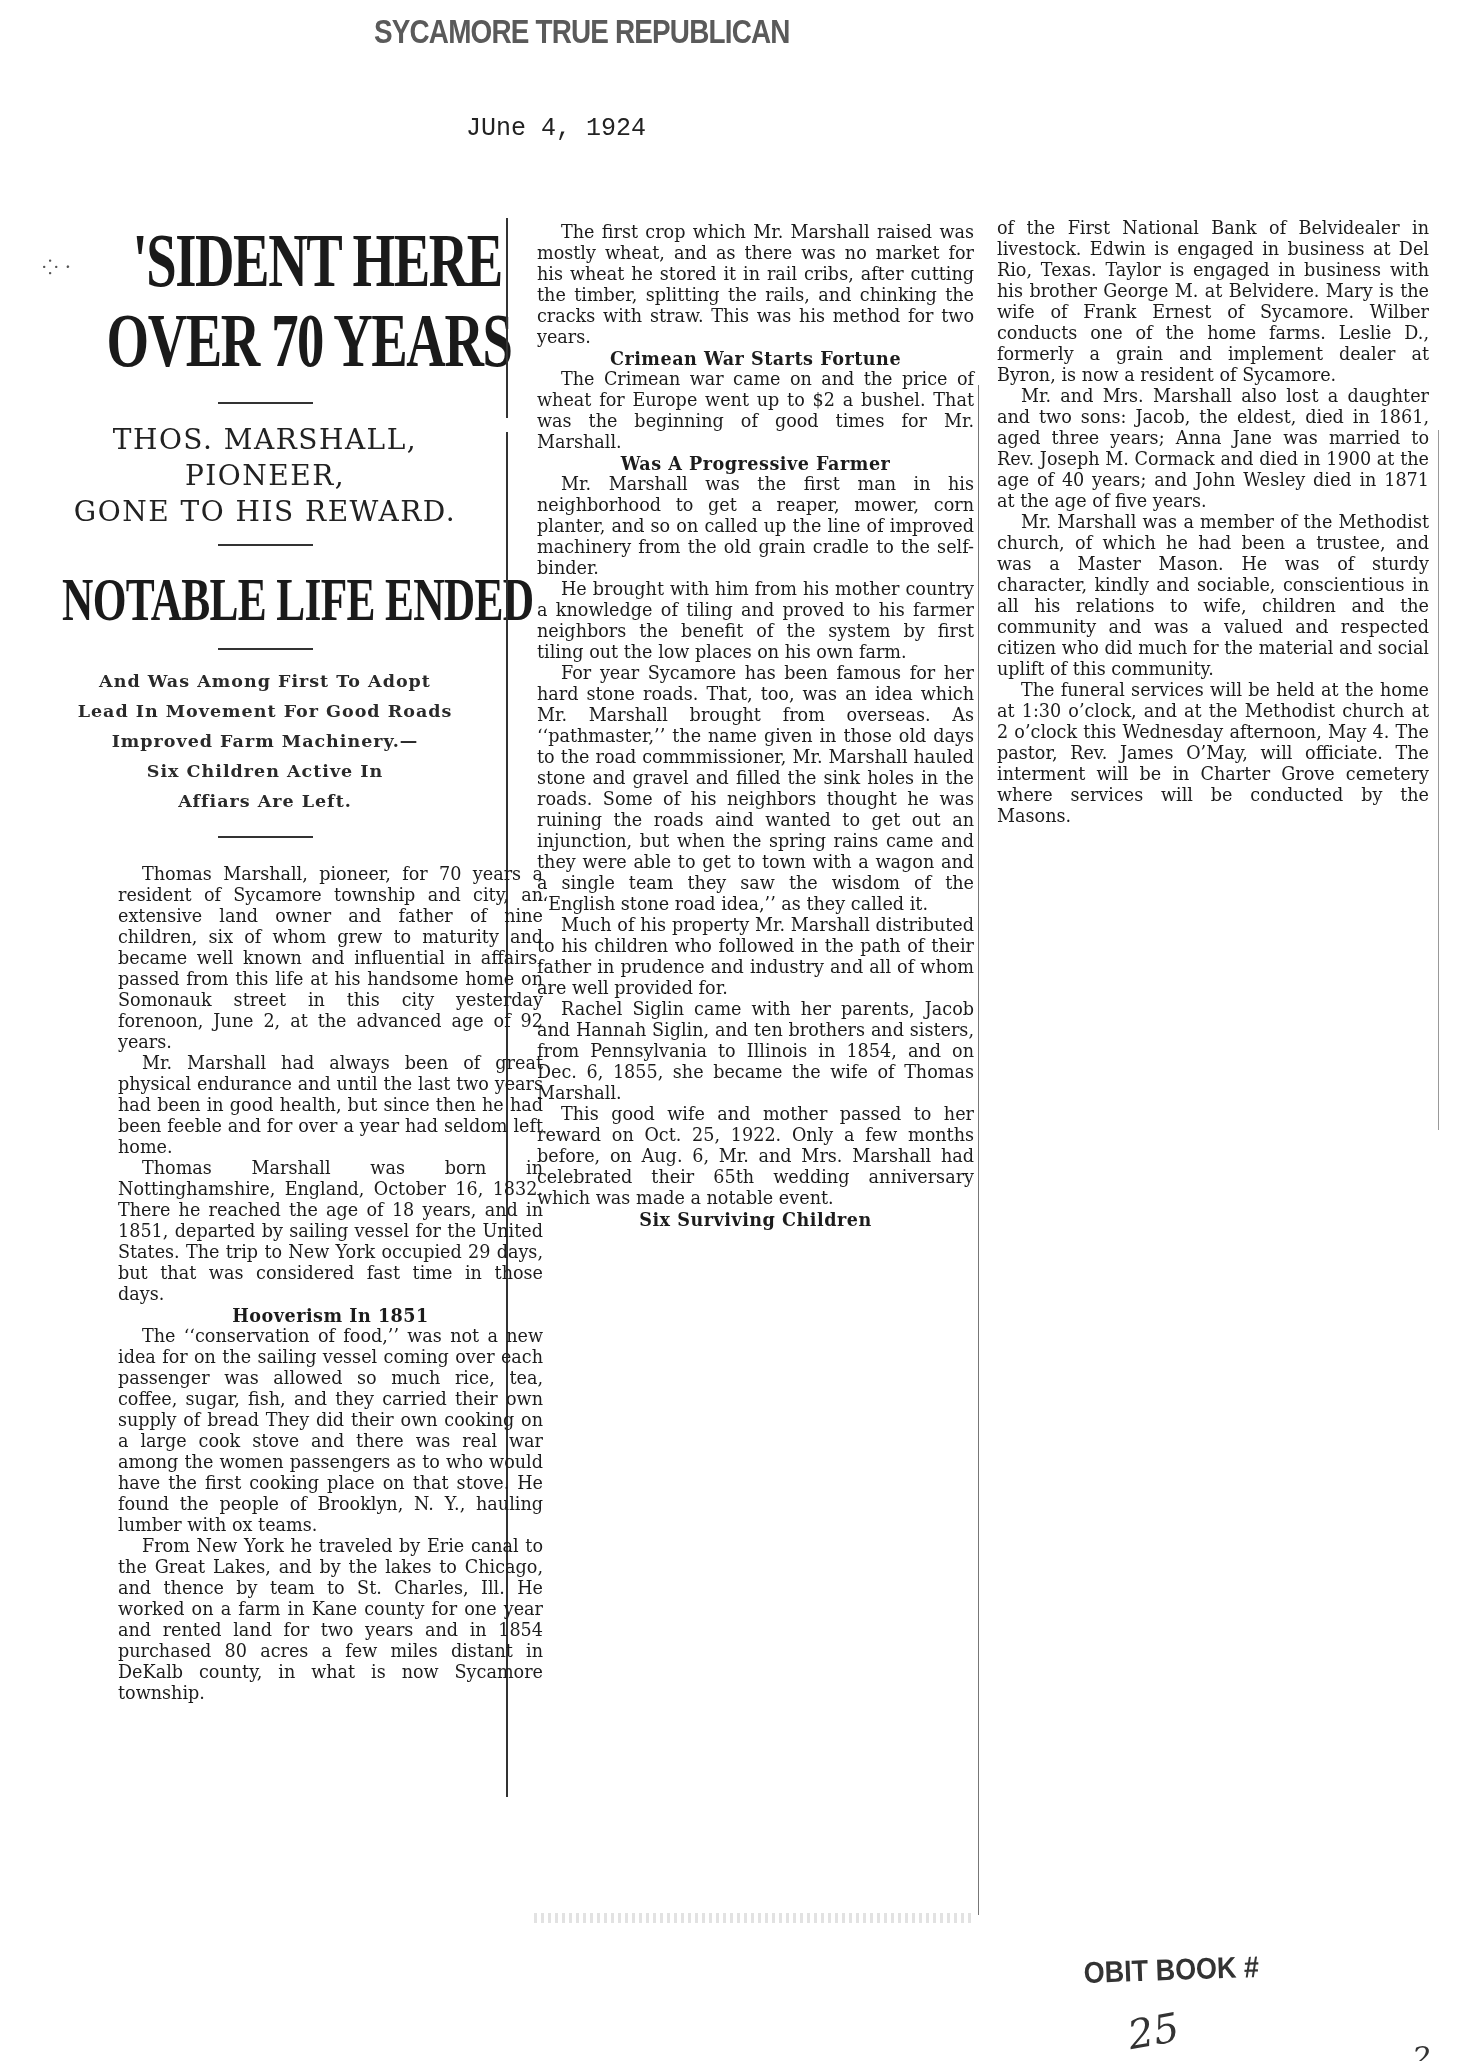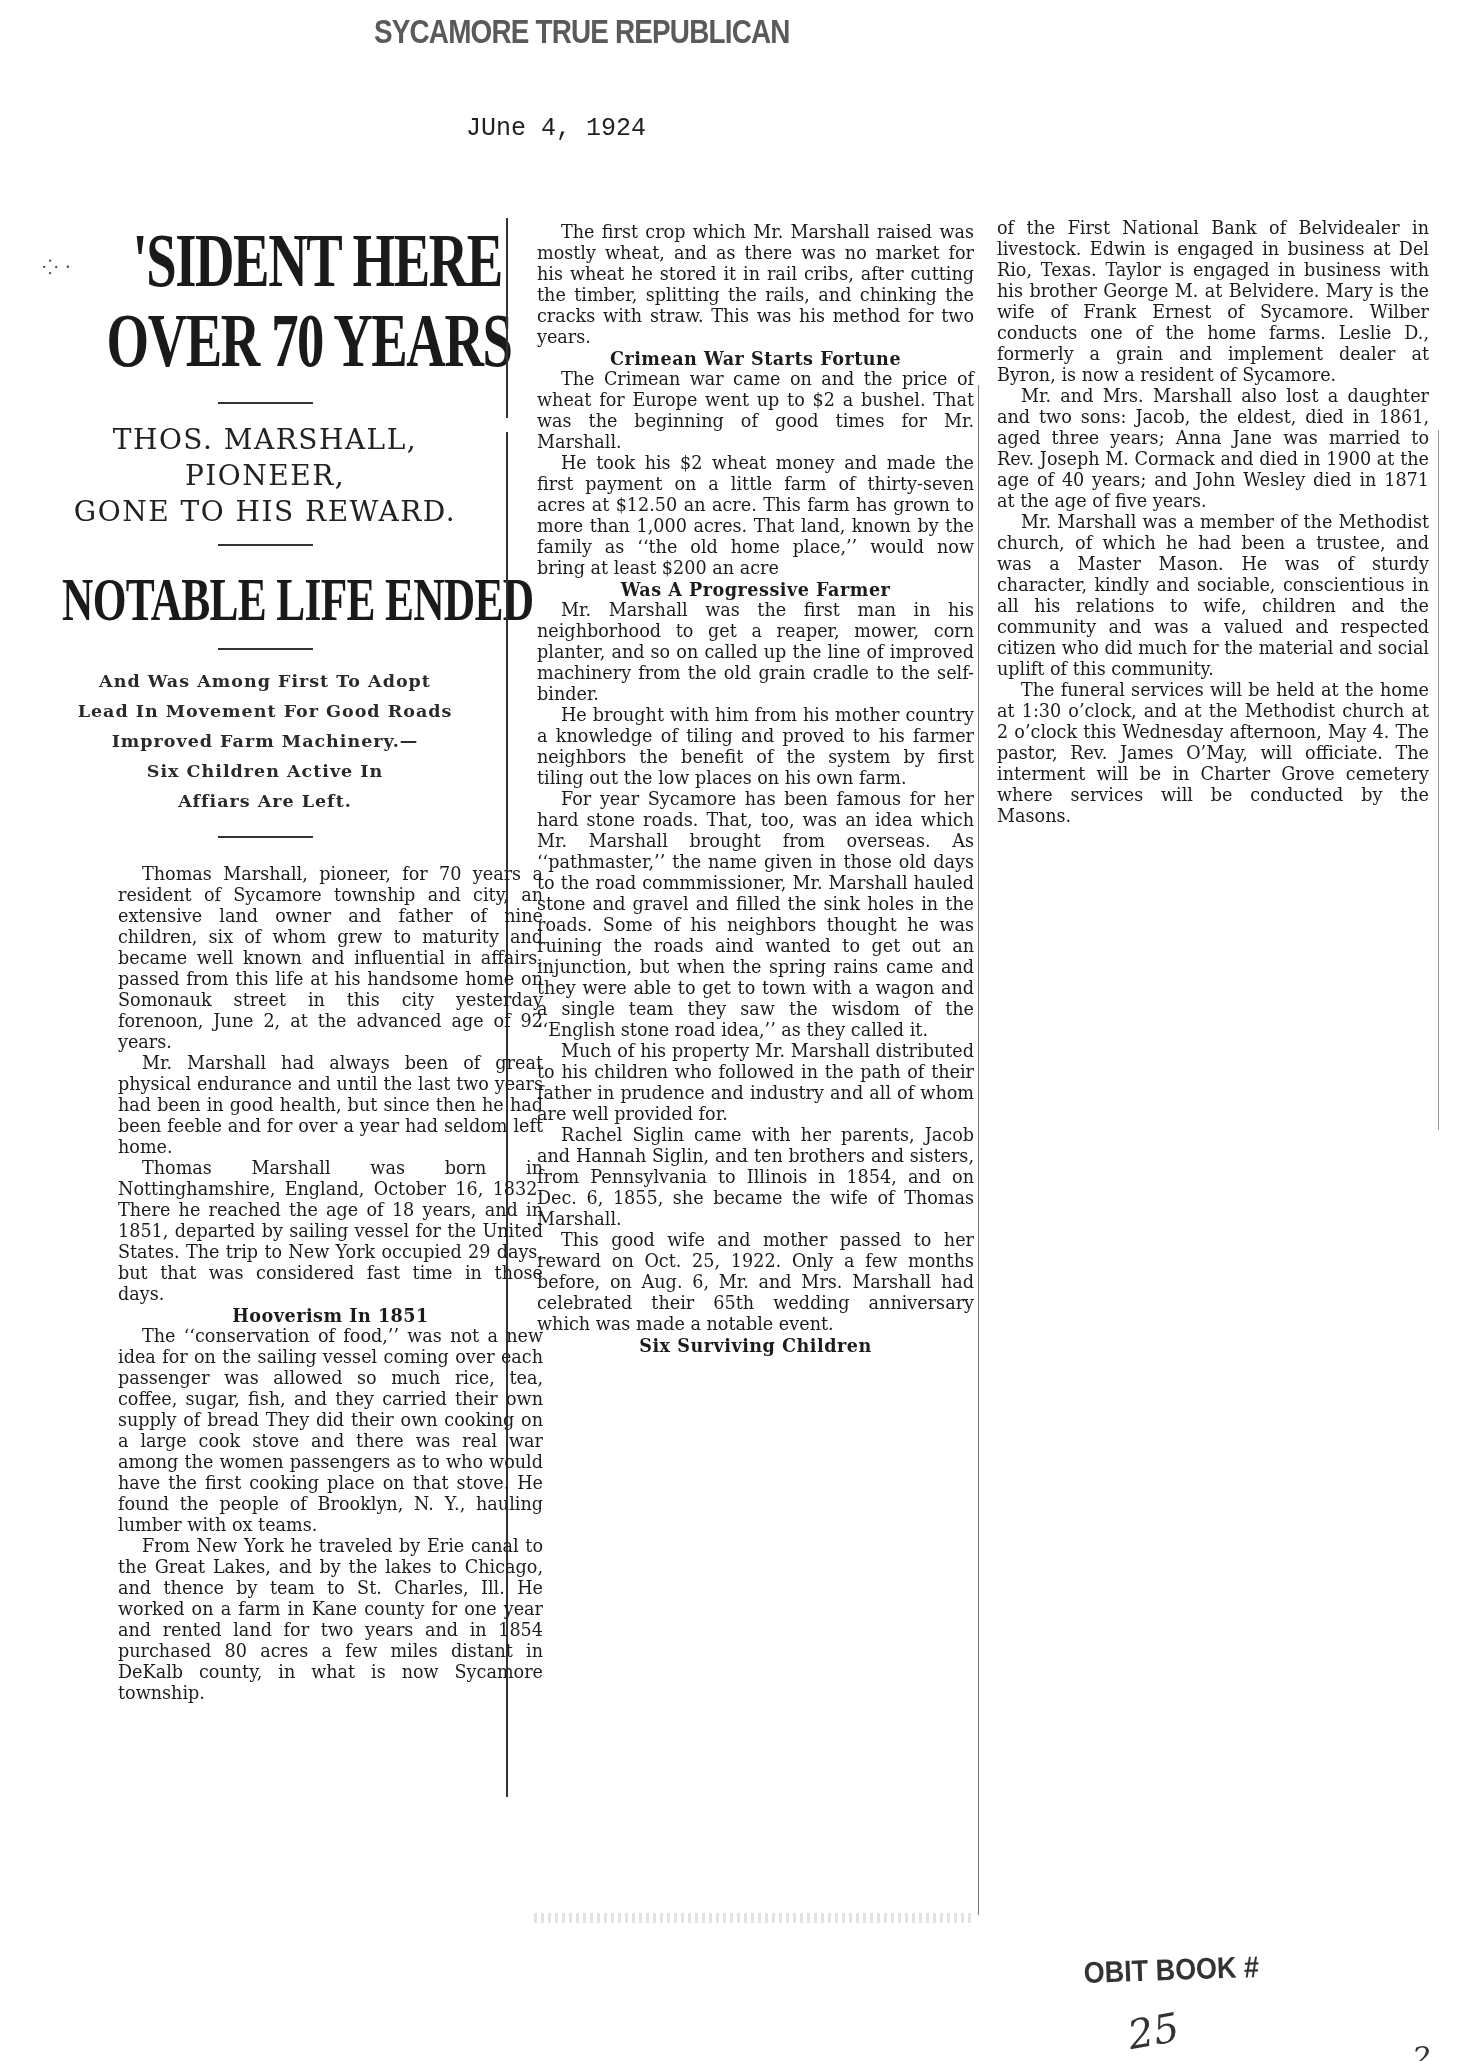--- a/index.html
+++ b/index.html
@@ -70,21 +70,20 @@
     <p>Mr. Marshall had always been of great physical endurance and until the last two years had been in good health, but since then he had been feeble and for over a year had seldom left home.</p>
     <p>Thomas Marshall was born in Nottinghamshire, England, October 16, 1832. There he reached the age of 18 years, and in 1851, departed by sailing vessel for the United States. The trip to New York occupied 29 days, but that was considered fast time in those days.</p>
     <h4 class="subhead">Hooverism In 1851</h4>
     <p>The ‘‘conservation of food,’’ was not a new idea for on the sailing vessel coming over each passenger was allowed so much rice, tea, coffee, sugar, fish, and they carried their own supply of bread They did their own cooking on a large cook stove and there was real war among the women passengers as to who would have the first cooking place on that stove. He found the people of Brooklyn, N. Y., hauling lumber with ox teams.</p>
     <p>From New York he traveled by Erie canal to the Great Lakes, and by the lakes to Chicago, and thence by team to St. Charles, Ill. He worked on a farm in Kane county for one year and rented land for two years and in 1854 purchased 80 acres a few miles distant in DeKalb county, in what is now Sycamore township.</p>
   </div>
 <div class="col col2" id="col2">
     <p>The first crop which Mr. Marshall raised was mostly wheat, and as there was no market for his wheat he stored it in rail cribs, after cutting the timber, splitting the rails, and chinking the cracks with straw. This was his method for two years.</p>
     <h4 class="subhead">Crimean War Starts Fortune</h4>
     <p>The Crimean war came on and the price of wheat for Europe went up to $2 a bushel. That was the beginning of good times for Mr. Marshall.</p>
-    <p>He took his $2 wheat money and made the first payment on a little farm of thirty-seven acres at $12.50 an acre. This farm has grown to more than 1,000 acres. That land, known by the family as ‘‘the old home place,’’ would now bring at least $200 an acre</p>
     <h4 class="subhead">Was A Progressive Farmer</h4>
     <p>Mr. Marshall was the first man in his neighborhood to get a reaper, mower, corn planter, and so on called up the line of improved machinery from the old grain cradle to the self-binder.</p>
     <p>He brought with him from his mother country a knowledge of tiling and proved to his farmer neighbors the benefit of the system by first tiling out the low places on his own farm.</p>
     <p>For year Sycamore has been famous for her hard stone roads. That, too, was an idea which Mr. Marshall brought from overseas. As ‘‘pathmaster,’’ the name given in those old days to the road commmissioner, Mr. Marshall hauled stone and gravel and filled the sink holes in the roads. Some of his neighbors thought he was ruining the roads aind wanted to get out an injunction, but when the spring rains came and they were able to get to town with a wagon and a single team they saw the wisdom of the ‘‘English stone road idea,’’ as they called it.</p>
     <p>Much of his property Mr. Marshall distributed to his children who followed in the path of their father in prudence and industry and all of whom are well provided for.</p>
     <p>Rachel Siglin came with her parents, Jacob and Hannah Siglin, and ten brothers and sisters, from Pennsylvania to Illinois in 1854, and on Dec. 6, 1855, she became the wife of Thomas Marshall.</p>
     <p>This good wife and mother passed to her reward on Oct. 25, 1922. Only a few months before, on Aug. 6, Mr. and Mrs. Marshall had celebrated their 65th wedding anniversary which was made a notable event.</p>
     <h4 class="subhead">Six Surviving Children</h4>
   </div>
 <div class="col col3" id="col3">

